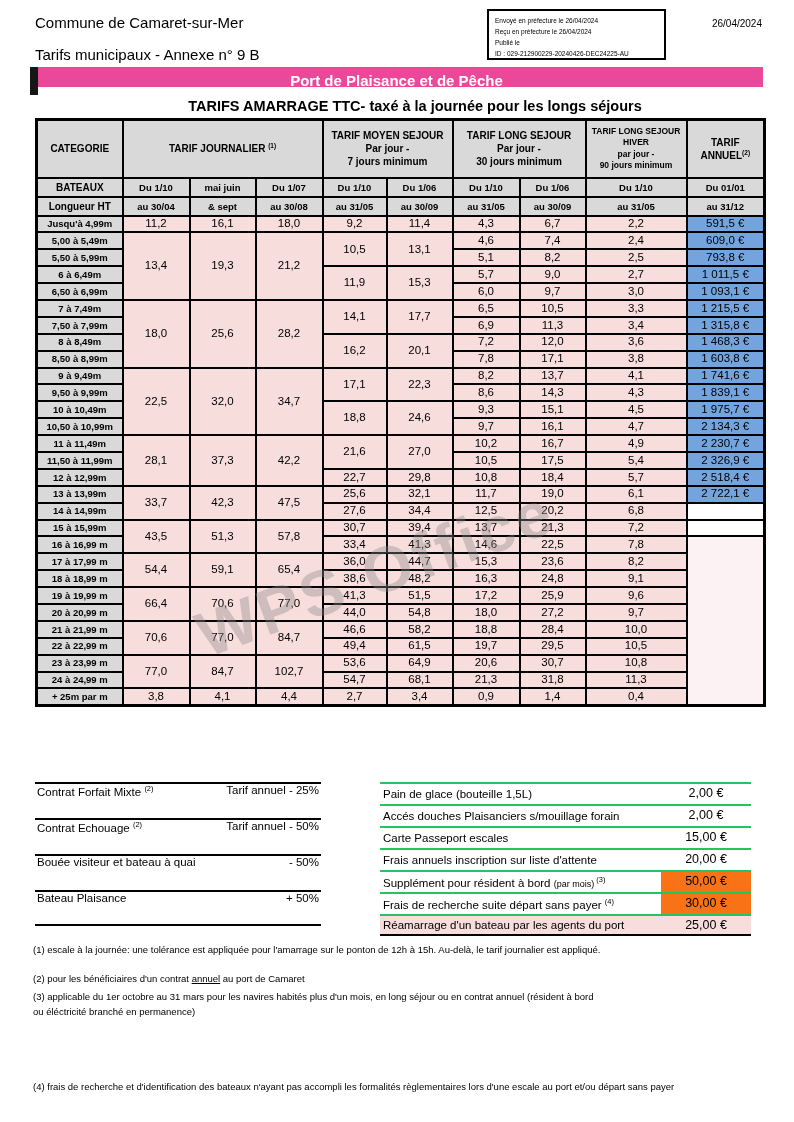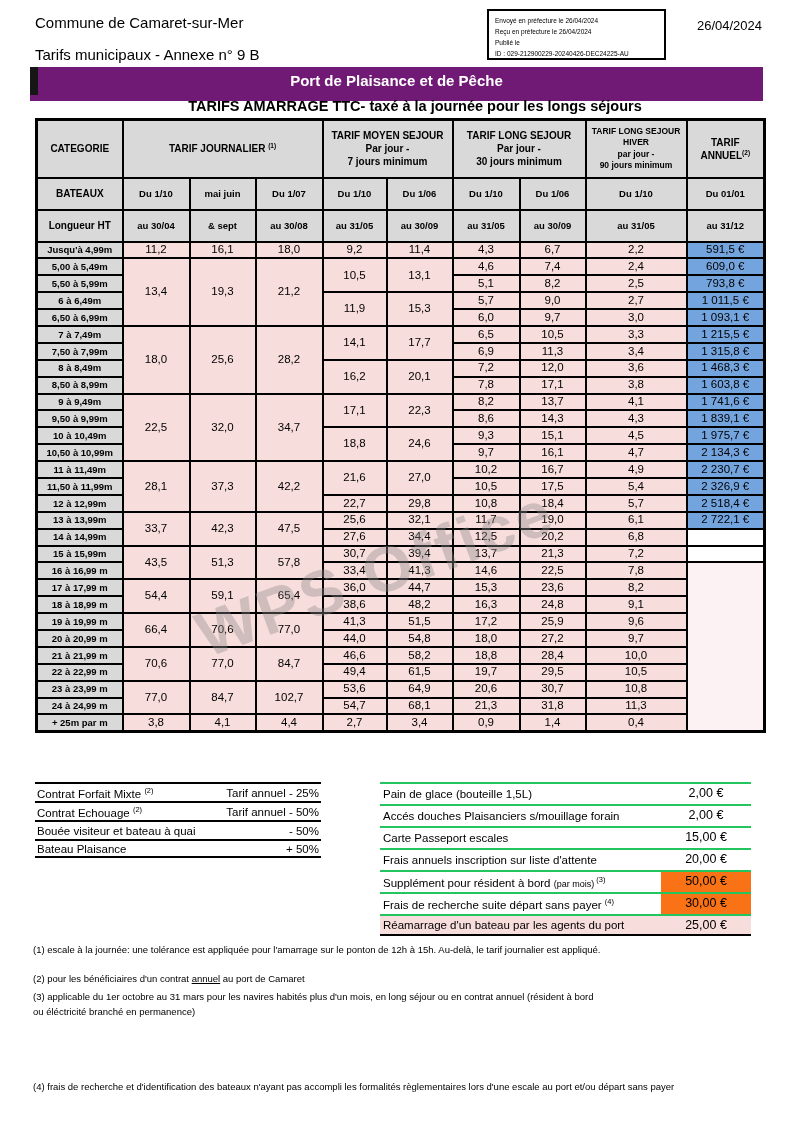--- a/index.html
+++ b/index.html
@@ -9,25 +9,25 @@
     background:#ffffff; font-family:"Liberation Sans", sans-serif; color:#000;
     overflow:hidden;
   }
   
   .commune { position:absolute; left:35px; top:14px; font-size:15px; }
   .subtitle { position:absolute; left:35px; top:46px; font-size:15px; }
   .stamp {
     position:absolute; left:487px; top:9px; width:179px; height:51px;
     border:2px solid #000; font-size:6.5px; padding:4px 2px 0 6px; line-height:11px;
   }
-  .doc-date { position:absolute; right:32px; top:18px; font-size:13px; }
+  .doc-date { position:absolute; right:32px; top:18px; font-size:10px; }
   
   .banner {
-    position:absolute; left:30px; top:67px; width:733px; height:34px;
-    background:#701a75; color:#fff; font-weight:bold; font-size:15px;
+    position:absolute; left:30px; top:67px; width:733px; height:20px;
+    background:#ec4899; color:#fff; font-weight:bold; font-size:15px;
     text-align:center; line-height:28px;
   }
   .banner-black { position:absolute; left:0; top:0; width:8px; height:28px; background:#161616; }
   .doc-title {
     position:absolute; left:0; top:98px; width:100%; text-align:center;
     font-weight:bold; font-size:14.5px;padding-left:36px;
   }
   
   .tariff {
     position:absolute; left:35px; top:118px;
@@ -36,40 +36,40 @@
   .tariff th, .tariff td {
     border:2px solid #000; text-align:center; vertical-align:middle;
     padding:0; overflow:hidden;
   }
   .tariff th { background:#d9d9d9; font-weight:bold; }
   .row-group { height:58px; }
   .th-cat { text-align:left; vertical-align:bottom; padding:0 0 3px 4px; font-size:10px; }
   .th-group { font-size:10px; line-height:1.3; white-space:pre-line; }
   .th-hiver { font-size:8.5px; line-height:1.35; }
   .th-side { font-size:10px; }
-  .th-sub { font-size:9.5px; height:32px; font-weight:bold; }
+  .th-sub { font-size:9.5px; height:19px; font-weight:bold; }
   .tariff td { height:16.9px; line-height:1; font-size:11.5px; }
   td.cat { background:#d9d9d9; font-weight:bold; font-size:9.5px; }
   td.pink { background:#f7dddb; }
   td.blue { background:#74a4de; }
   td.white { background:#ffffff; }
   td.pinkblank { background:#fcf2f3; }
   sup { font-size:0.65em; }
   
   .watermark {
     position:absolute; left:185px; top:520px; width:470px;
     font-size:64px; font-weight:bold; letter-spacing:3px;
     color:#8c8c8c; opacity:0.38; transform:rotate(-20deg);
     pointer-events:none; white-space:nowrap;
   }
   
   .discounts { position:absolute; left:35px; top:782px; width:286px; font-size:11.5px; }
   .discounts .mrow {
-    display:flex; justify-content:space-between; align-items:center;
-    height:19px; border-top:2px solid #000; padding:0 2px;
+    display:flex; justify-content:space-between; align-items:flex-start;
+    height:36px; border-top:2px solid #000; padding:0 2px;
   }
   .discounts .mrow:last-child { border-bottom:2px solid #000; }
   .fees { position:absolute; left:380px; top:782px; width:371px; font-size:11.5px; }
   .fees .mrow {
     display:flex; align-items:center; height:22px; border-top:2px solid #22c55e;
   }
   .fees .mrow:last-child { border-bottom:2px solid #000; }
   .fees .lblwrap { flex:1; padding-left:3px; }
   .fees .small { font-size:9px; }
   .fees .price { width:90px; text-align:center; font-size:12.5px; align-self:stretch; line-height:19.6px; }

